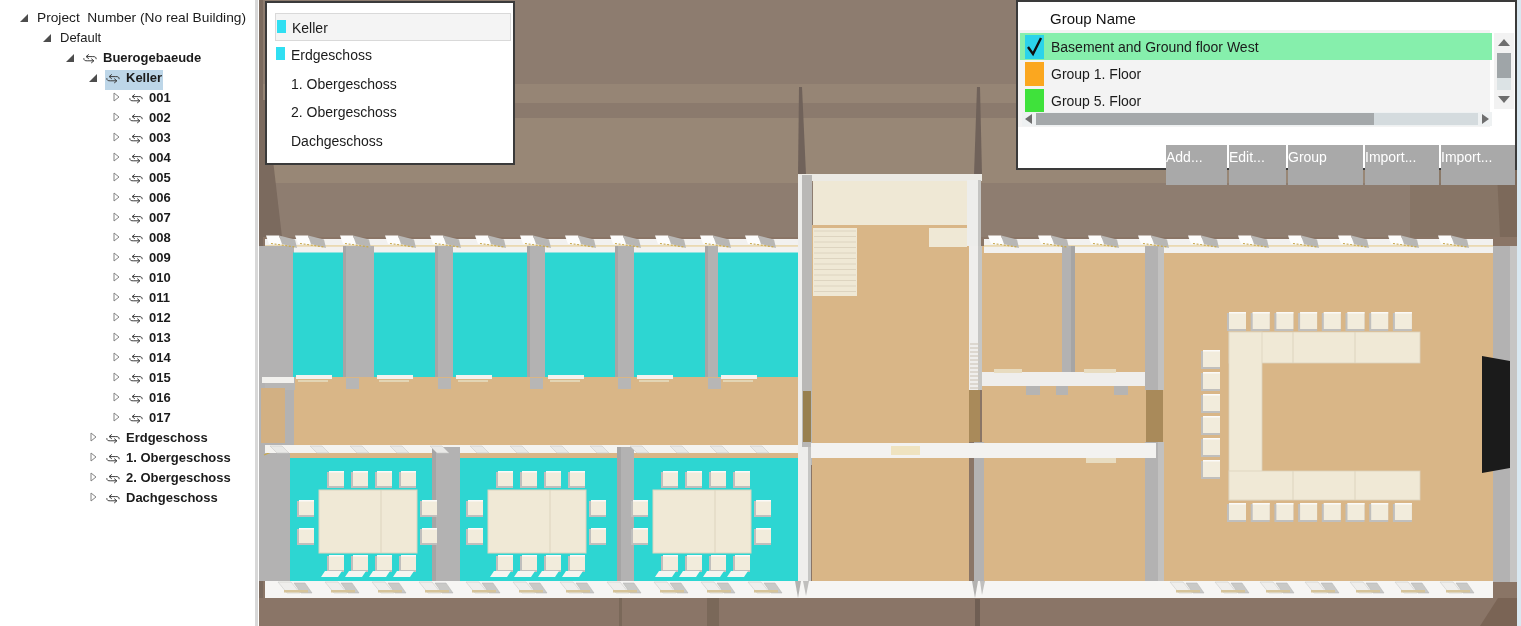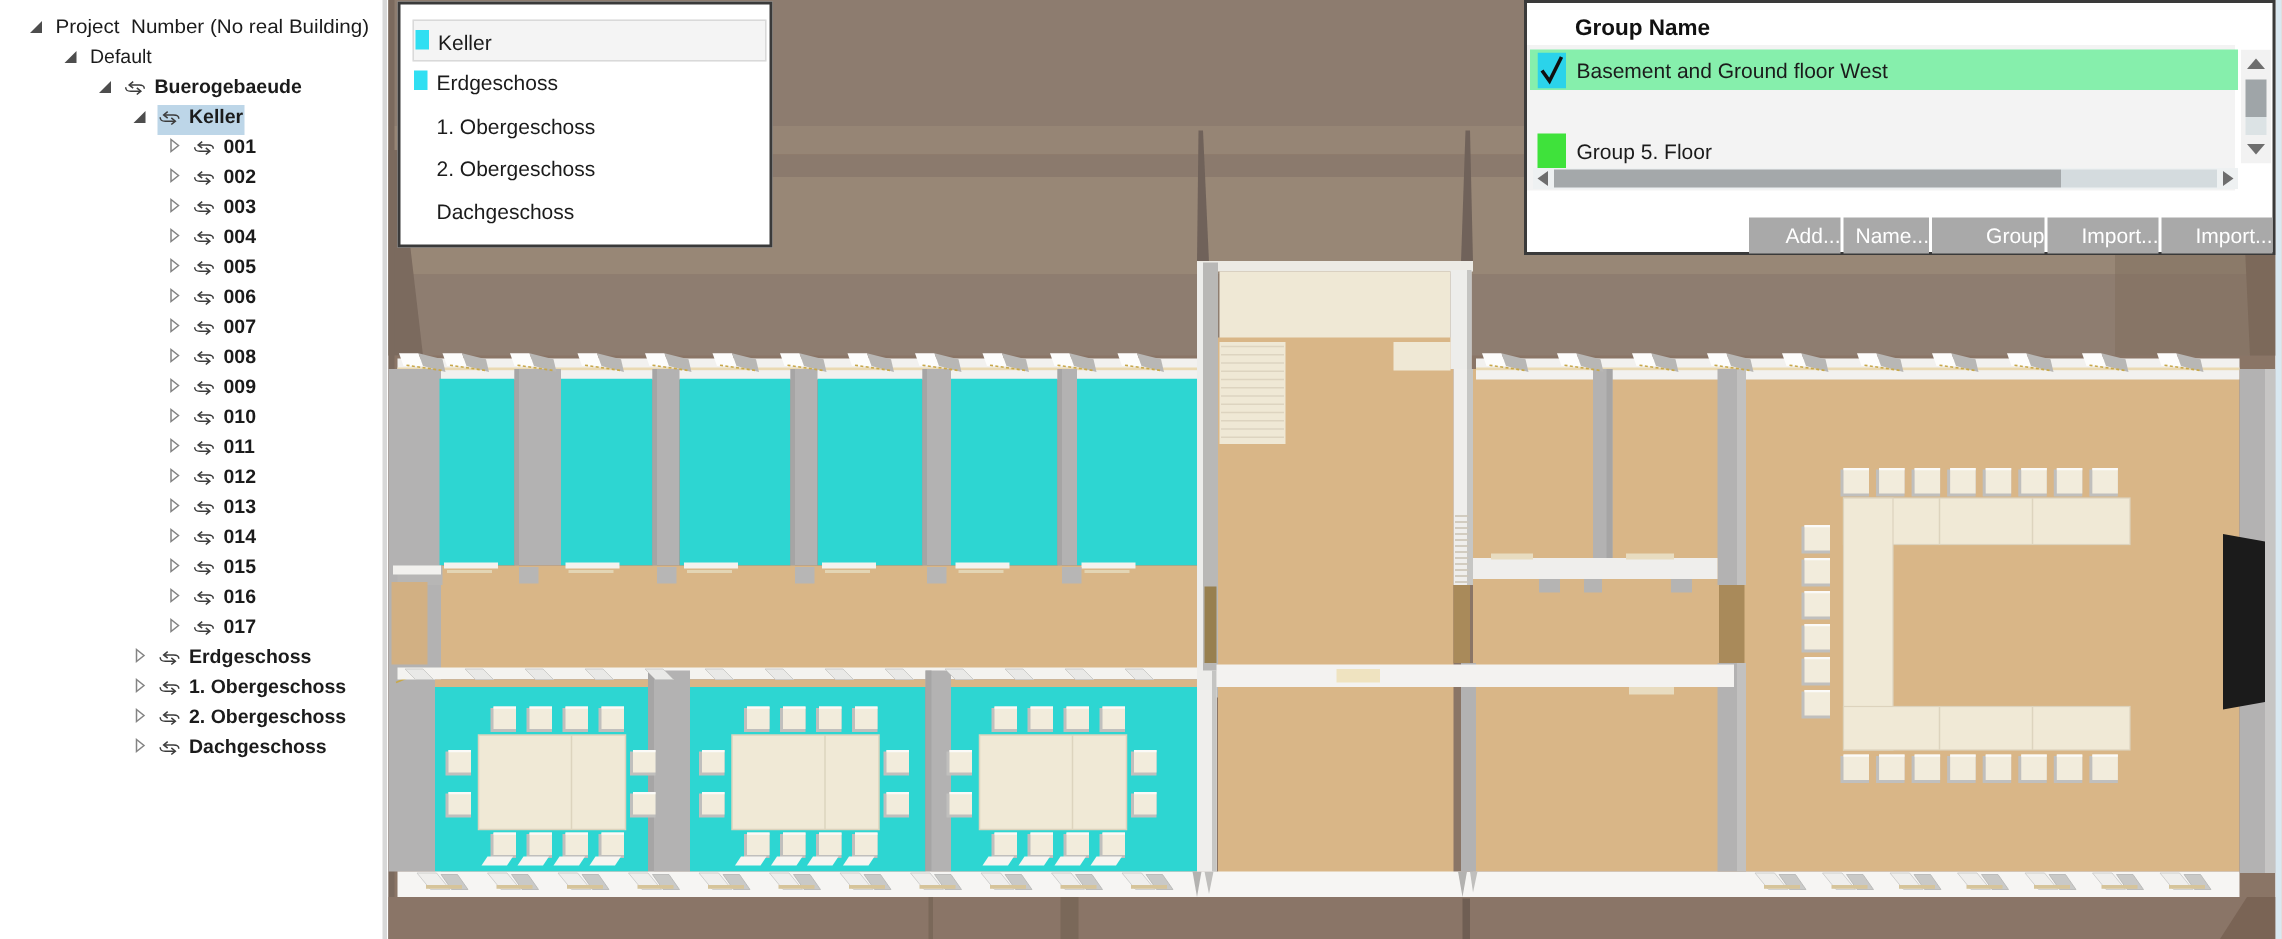--- a/index.html
+++ b/index.html
@@ -6,21 +6,21 @@
 #treepanel{left:0;top:0;width:256px;height:626px;background:#fff}
 #sep{left:255px;top:0;width:3px;height:626px;background:#d8d8d8}
 #floors{left:265px;top:1px;width:250px;height:164px;background:#fff;border:2px solid #3a3a3a;}
 .frow{position:absolute;left:8px;width:236px;height:28px;font-size:14px;color:#1b1b1b}
 .frow .lbl{position:absolute;left:16px;top:6px}
 .fsw{position:absolute;left:1px;top:6px;width:9px;height:13px;background:#30dff2}
 #groups{left:1016px;top:0;width:501px;height:170px;background:#fff;border:2px solid #3a3a3a;}
 .grow{position:absolute;left:2px;width:472px;height:27px;font-size:14px;color:#1b1b1b}
 .gsw{position:absolute;left:5px;top:2px;width:19px;height:24px}
 .glbl{position:absolute;left:31px;top:6px}
-.btn{position:absolute;top:143px;height:24px;background:#a9a9a9;color:#fff;font-size:14px;text-align:right;line-height:24px}
+.btn{position:absolute;top:143px;height:40px;background:#a9a9a9;color:#fff;font-size:14px;text-align:left;line-height:24px}
 </style></head><body>
 <svg width="1521" height="626" viewBox="0 0 1521 626" xmlns="http://www.w3.org/2000/svg" style="position:absolute;left:0;top:0">
     <rect x="259" y="0" width="1258" height="626" fill="#8a7566"></rect>
     <rect x="259" y="0" width="1258" height="84" fill="#8d7c6f"></rect>
     <rect x="259" y="84" width="1258" height="19" fill="#968575"></rect>
     <rect x="259" y="103" width="1258" height="15" fill="#8b7a6d"></rect>
     <rect x="259" y="118" width="1258" height="65" fill="#988776"></rect>
     <rect x="259" y="183" width="1258" height="54" fill="#8e7d70"></rect>
     <polygon points="799,87 802,87 806,175 798,175" fill="#70625a"></polygon>
     <polygon points="977,87 980,87 982,175 974,175" fill="#70625a"></polygon>
@@ -695,43 +695,47 @@
     </div>
   <div class="frow" style="top:95px">
       <div class="lbl">2. Obergeschoss</div>
     </div>
   <div class="frow" style="top:124px">
       <div class="lbl">Dachgeschoss</div>
     </div>
 </div>
 <div class="abs" id="groups">
   <div style="position:absolute;left:0;top:28px;width:472px;height:97px;background:#f3f3f3"></div>
-  <div style="position:absolute;left:32px;top:8px;font-size:15px;font-weight:bold;color:#111">Group Name</div>
+  <div style="position:absolute;left:32px;top:8px;font-size:15px;font-weight:normal;color:#111">Group Name</div>
   <div class="grow" style="top:31px;background:#86efac">
      <svg class="gsw" viewBox="0 0 19 24">
         <rect width="19" height="24" fill="#2bd3ea"></rect>
         <path d="M3 12 L8 19 L16 3" stroke="#101010" stroke-width="2.4" fill="none"></path>
       </svg>
      <div class="glbl">Basement and Ground floor West</div>
+    </div>
+  <div class="grow" style="top:58px">
+      <div class="gsw" style="background:#fba71f"></div>
+      <div class="glbl">Group 1. Floor</div>
     </div>
   <div class="grow" style="top:85px">
       <div class="gsw" style="background:#3fe23b"></div>
       <div class="glbl">Group 5. Floor</div>
     </div>
   <svg style="position:absolute;left:476px;top:31px" width="20" height="76" viewBox="0 0 20 76">
      <rect width="20" height="76" fill="#f2f2f2"></rect>
      <polygon points="4,13 16,13 10,6" fill="#6e6e6e"></polygon>
      <rect x="3" y="20" width="14" height="25" fill="#9fa5a8"></rect>
      <rect x="3" y="45" width="14" height="12" fill="#dce3e5"></rect>
      <polygon points="4,63 16,63 10,70" fill="#6e6e6e"></polygon>
   </svg>
   <svg style="position:absolute;left:4px;top:110px" width="470" height="14" viewBox="0 0 470 14">
      <rect width="470" height="14" fill="#eef1f2"></rect>
      <polygon points="10,2 10,12 3,7" fill="#6e6e6e"></polygon>
      <rect x="14" y="1" width="338" height="12" fill="#a4a8aa"></rect>
      <rect x="352" y="1" width="104" height="12" fill="#d4dbde"></rect>
      <polygon points="460,2 460,12 467,7" fill="#6e6e6e"></polygon>
   </svg>
   <div class="btn" style="left:148px;width:61px">Add...</div>
-  <div class="btn" style="left:211px;width:57px">Name...</div>
+  <div class="btn" style="left:211px;width:57px">Edit...</div>
   <div class="btn" style="left:270px;width:75px">Group</div>
   <div class="btn" style="left:347px;width:74px">Import...</div>
   <div class="btn" style="left:423px;width:74px">Import...</div>
 </div>
 </body></html>

